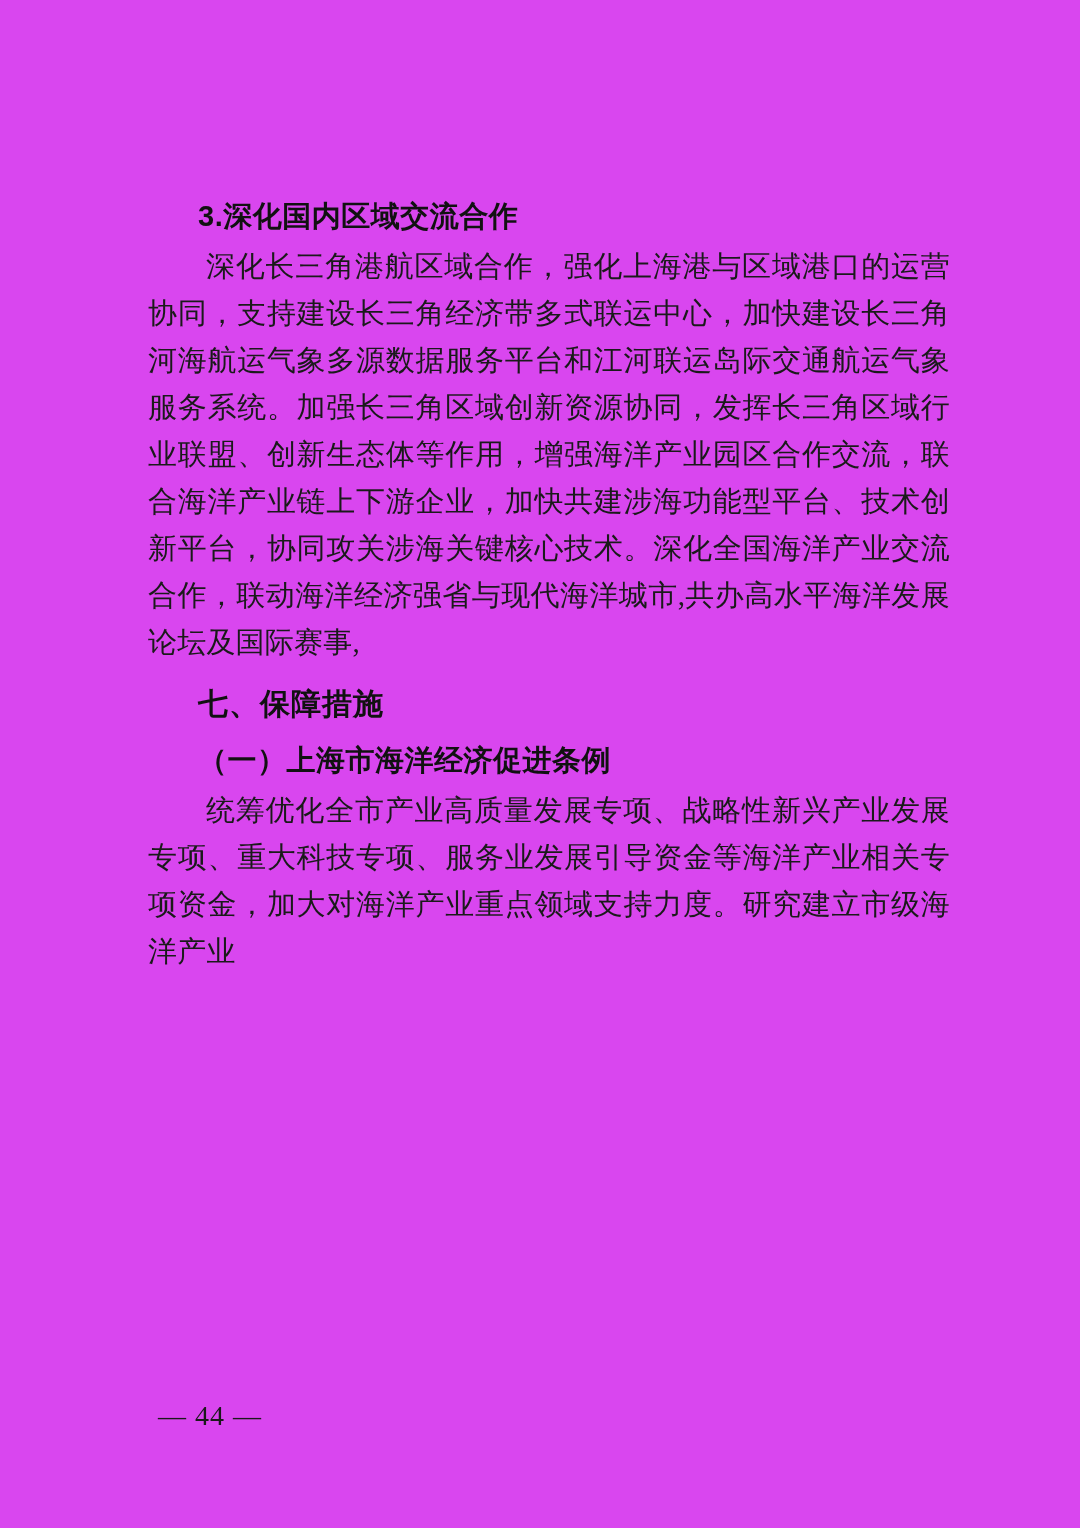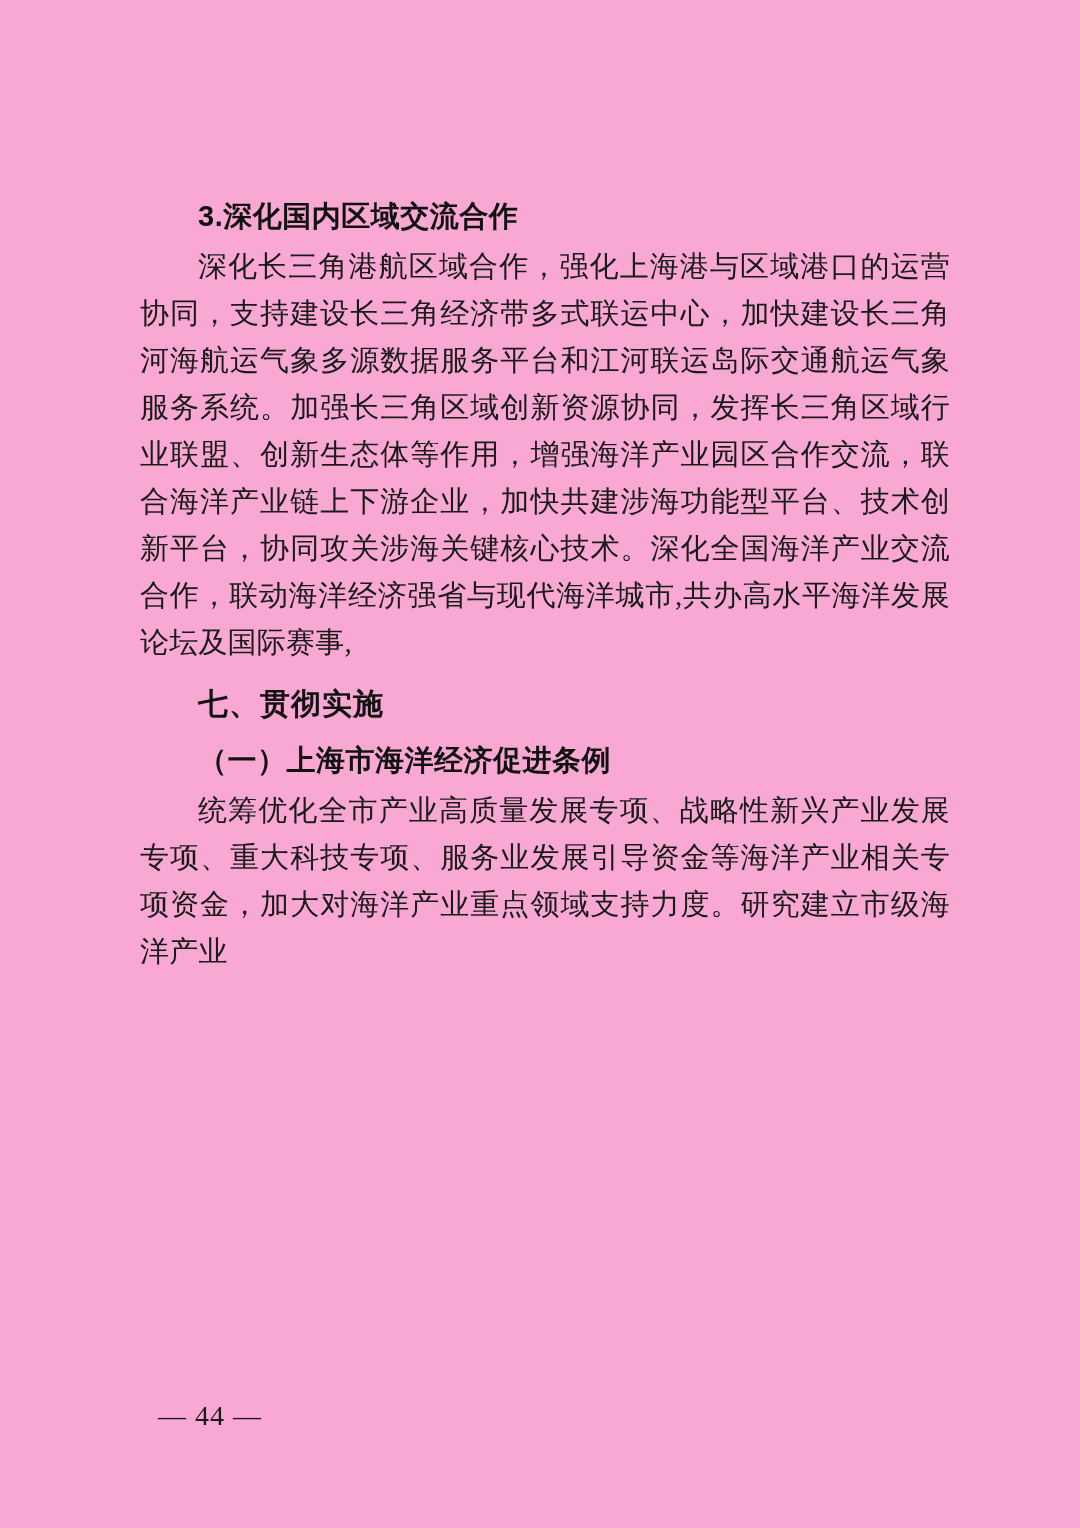--- a/index.html
+++ b/index.html
@@ -4,21 +4,21 @@
 <style>
   html, body {
     margin: 0;
     padding: 0;
     background: #ffffff;
   }
   .page {
     position: relative;
     width: 1080px;
     height: 1528px;
-    background: #f9a8d4;
+    background: #d946ef;
     margin: 0 auto;
     overflow: hidden;
     font-family: "Liberation Serif", "DejaVu Serif", serif;
     color: #1a1a1a;
   }
   .content {
     position: absolute;
     left: 140px;
     top: 195px;
     width: 810px;
@@ -49,21 +49,21 @@
     font-size: 29px;
     line-height: 1.45;
     margin: 14px 0 6px 0;
     text-indent: 58px;
     letter-spacing: 0.5px;
     color: #111;
   }
   .para {
     font-size: 29px;
     line-height: 1.62;
-    margin: 0 0 4px 0;
+    margin: 0 0 4px 8px;
     text-indent: 58px;
     text-align: justify;
     text-justify: inter-ideograph;
     letter-spacing: 0.2px;
     color: #1a1a1a;
   }
   .page-number {
     position: absolute;
     left: 0;
     right: 0;
@@ -82,21 +82,21 @@
 </head>
 <body>
 
 <div class="page">
   <div class="content">
 
     <div class="heading-bold">3.深化国内区域交流合作</div>
 
     <div class="para">深化长三角港航区域合作，强化上海港与区域港口的运营协同，支持建设长三角经济带多式联运中心，加快建设长三角河海航运气象多源数据服务平台和江河联运岛际交通航运气象服务系统。加强长三角区域创新资源协同，发挥长三角区域行业联盟、创新生态体等作用，增强海洋产业园区合作交流，联合海洋产业链上下游企业，加快共建涉海功能型平台、技术创新平台，协同攻关涉海关键核心技术。深化全国海洋产业交流合作，联动海洋经济强省与现代海洋城市,共办高水平海洋发展论坛及国际赛事,</div>
 
-    <div class="heading-section">七、贯彻实施</div>
+    <div class="heading-section">七、保障措施</div>
 
     <div class="heading-sub">（一）上海市海洋经济促进条例</div>
 
 
 
     <div class="para">统筹优化全市产业高质量发展专项、战略性新兴产业发展专项、重大科技专项、服务业发展引导资金等海洋产业相关专项资金，加大对海洋产业重点领域支持力度。研究建立市级海洋产业</div>
 
   </div>
 
   <div class="page-number">

